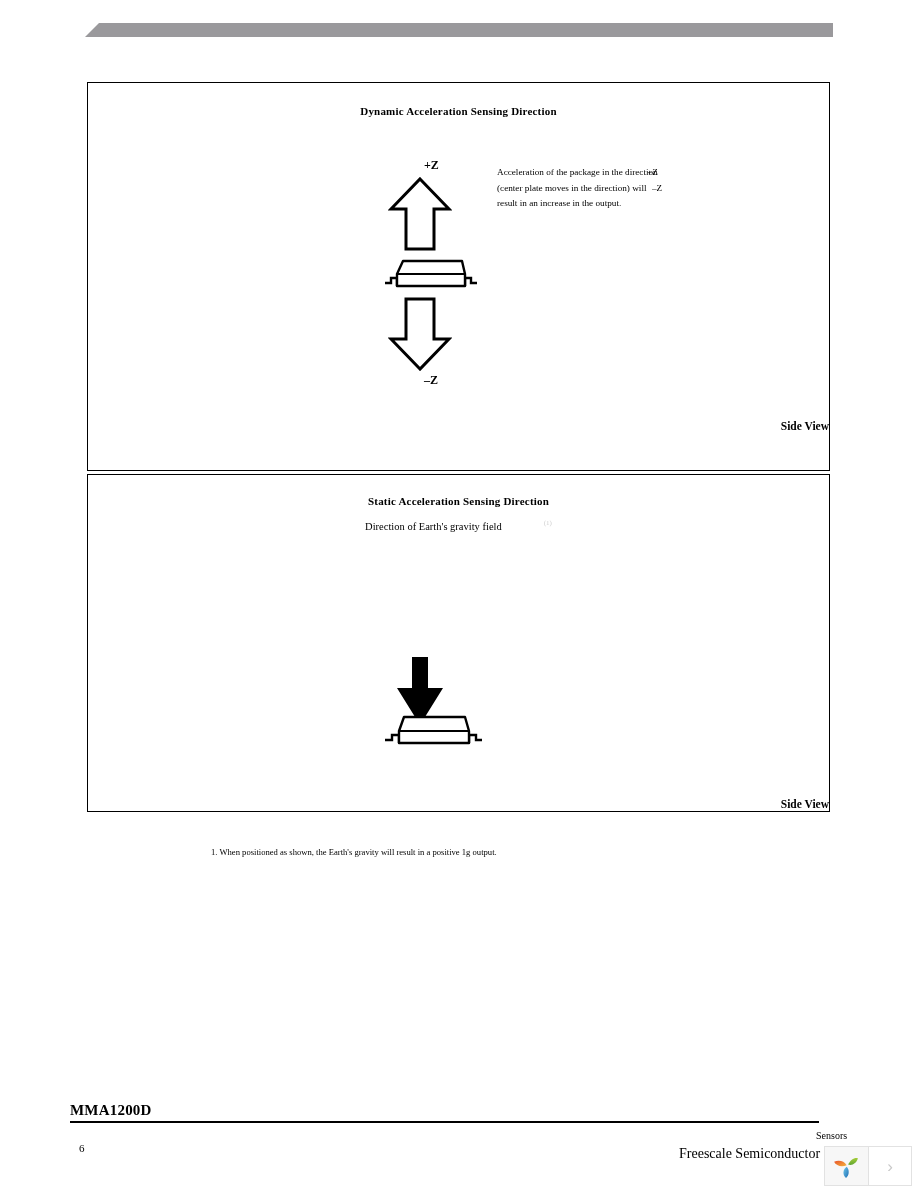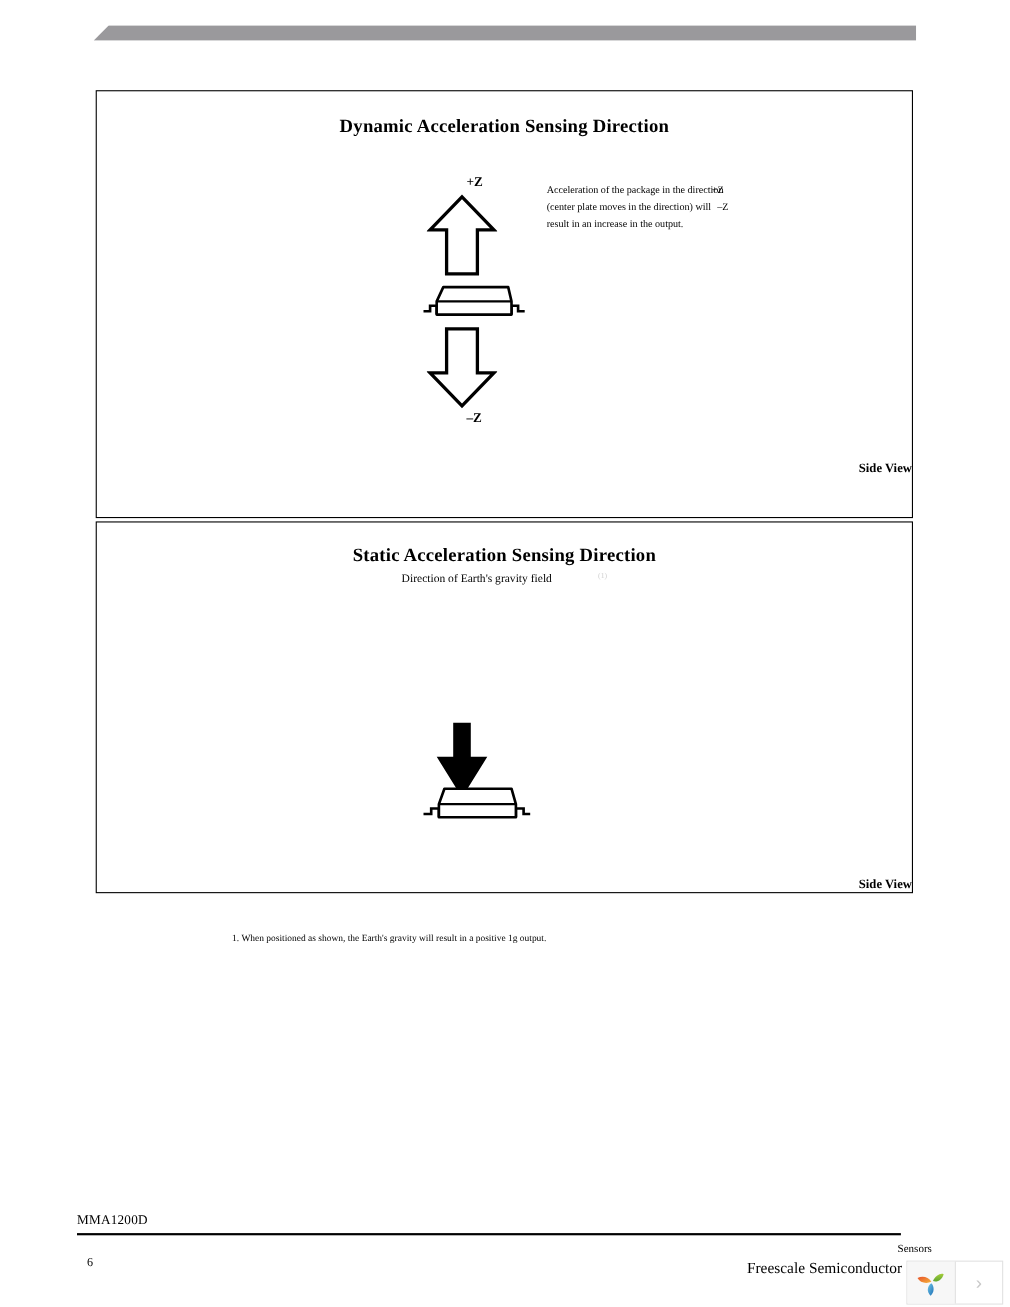--- a/index.html
+++ b/index.html
@@ -56,21 +56,21 @@
     top: 392px;
     height: 338px;
   }
 
   
   .fig-heading {
     position: absolute;
     width: 100%;
     text-align: center;
     font-weight: bold;
-    font-size: 17px;
+    font-size: 11px;
     letter-spacing: .2px;
     font-family: "Liberation Serif", serif;
   }
   #heading-dynamic { top: 22px; }
   #heading-static  { top: 20px; }
 
   .sub-caption {
     position: absolute;
     width: 100%;
     text-align: center;
@@ -138,22 +138,22 @@
     top: 372px;
     font-size: 8.6px;
     font-family: "Liberation Serif", serif;
   }
 
   
   #doc-title {
     position: absolute;
     left: 70px;
     top: 1102px;
-    font-weight: normal;
-    font-size: 12px;
+    font-weight: bold;
+    font-size: 15px;
     letter-spacing: .2px;
   }
   #footer-rule {
     position: absolute;
     left: 70px;
     top: 1121px;
     width: 749px;
     height: 2px;
     background: #000;
   }

